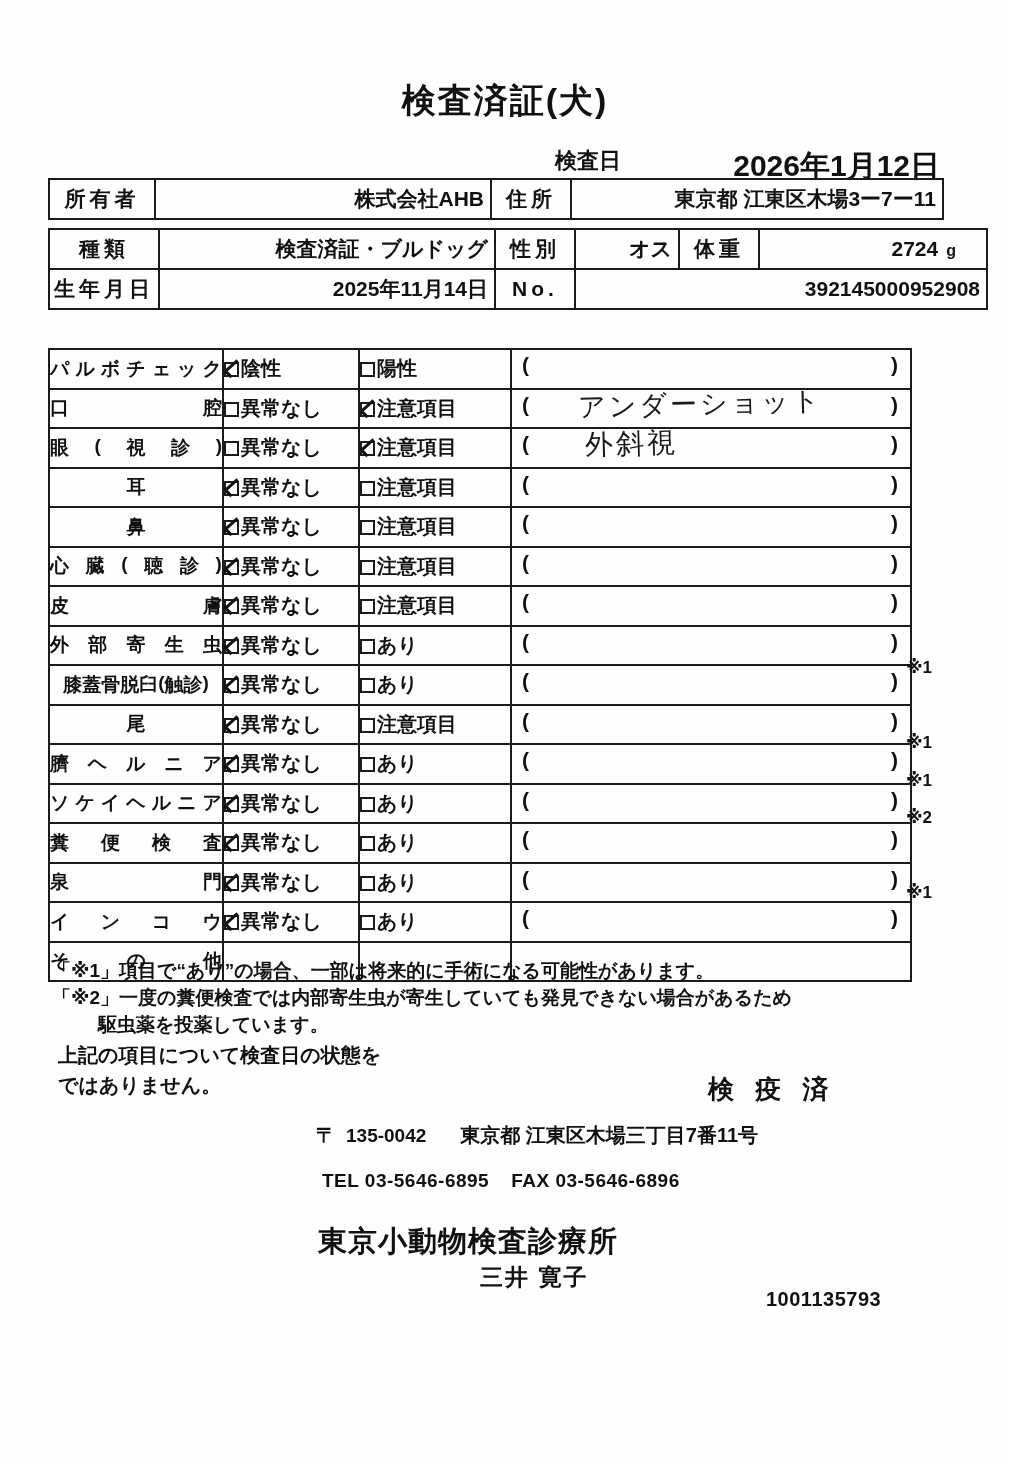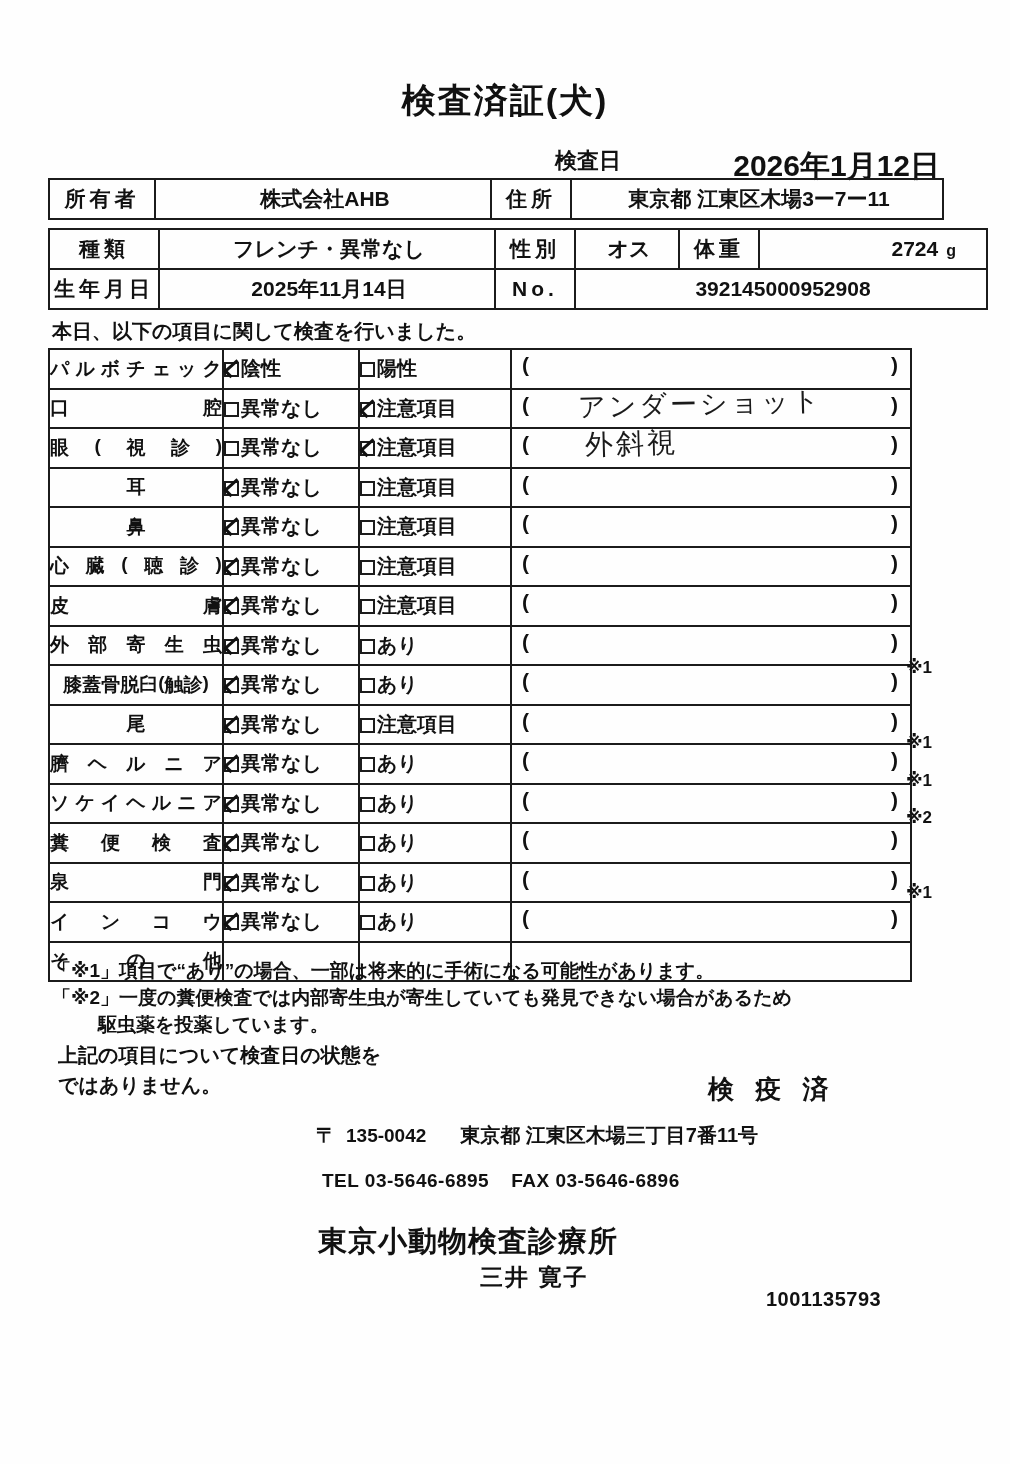--- a/index.html
+++ b/index.html
@@ -69,21 +69,21 @@
     padding: 0 6px;
     font-weight: 600;
     white-space: nowrap;
   }
   .info-table td.lbl {
     text-align: center;
     letter-spacing: 4px;
     padding: 0 4px;
   }
   .info-table td.val {
-    text-align: center;
+    text-align: right;
     padding-left: 10px;
   }
   .info-table td.val-right {
     text-align: right;
     padding-right: 30px;
   }
 
   #owner-table { top: 178px; left: 48px; }
   #owner-table td.c0 { width: 96px; }
   #owner-table td.c1 { width: 318px; }
@@ -313,36 +313,35 @@
       <td class="lbl c2">住所</td>
       <td class="val c3">東京都 江東区木場3ー7ー11</td>
     </tr>
   </tbody>
     </table>
 
   <table class="info-table" id="detail-table">
     <tbody>
         <tr>
       <td class="lbl d0">種類</td>
-      <td class="val d1">フレンチ・異常なし</td>
+      <td class="val d1">検査済証・ブルドッグ</td>
       <td class="lbl d2">性別</td>
       <td class="val d3">オス</td>
       <td class="lbl d4">体重</td>
       <td class="val-right d5"><span>2724</span><span class="weight-unit">g</span></td>
     </tr>
     <tr>
       <td class="lbl d0">生年月日</td>
       <td class="val d1">2025年11月14日</td>
       <td class="lbl d2">No.</td>
       <td class="val" colspan="3">392145000952908</td>
     </tr>
   </tbody>
     </table>
 
-  <div class="intro-line">本日、以下の項目に関して検査を行いました。</div>
 
   <table id="checklist">
       <tbody id="checklist-body">
         <tr>
           <td class="ck-label">
             <div class="spread">
               <span>パ</span>
               <span>ル</span>
               <span>ボ</span>
               <span>チ</span>

